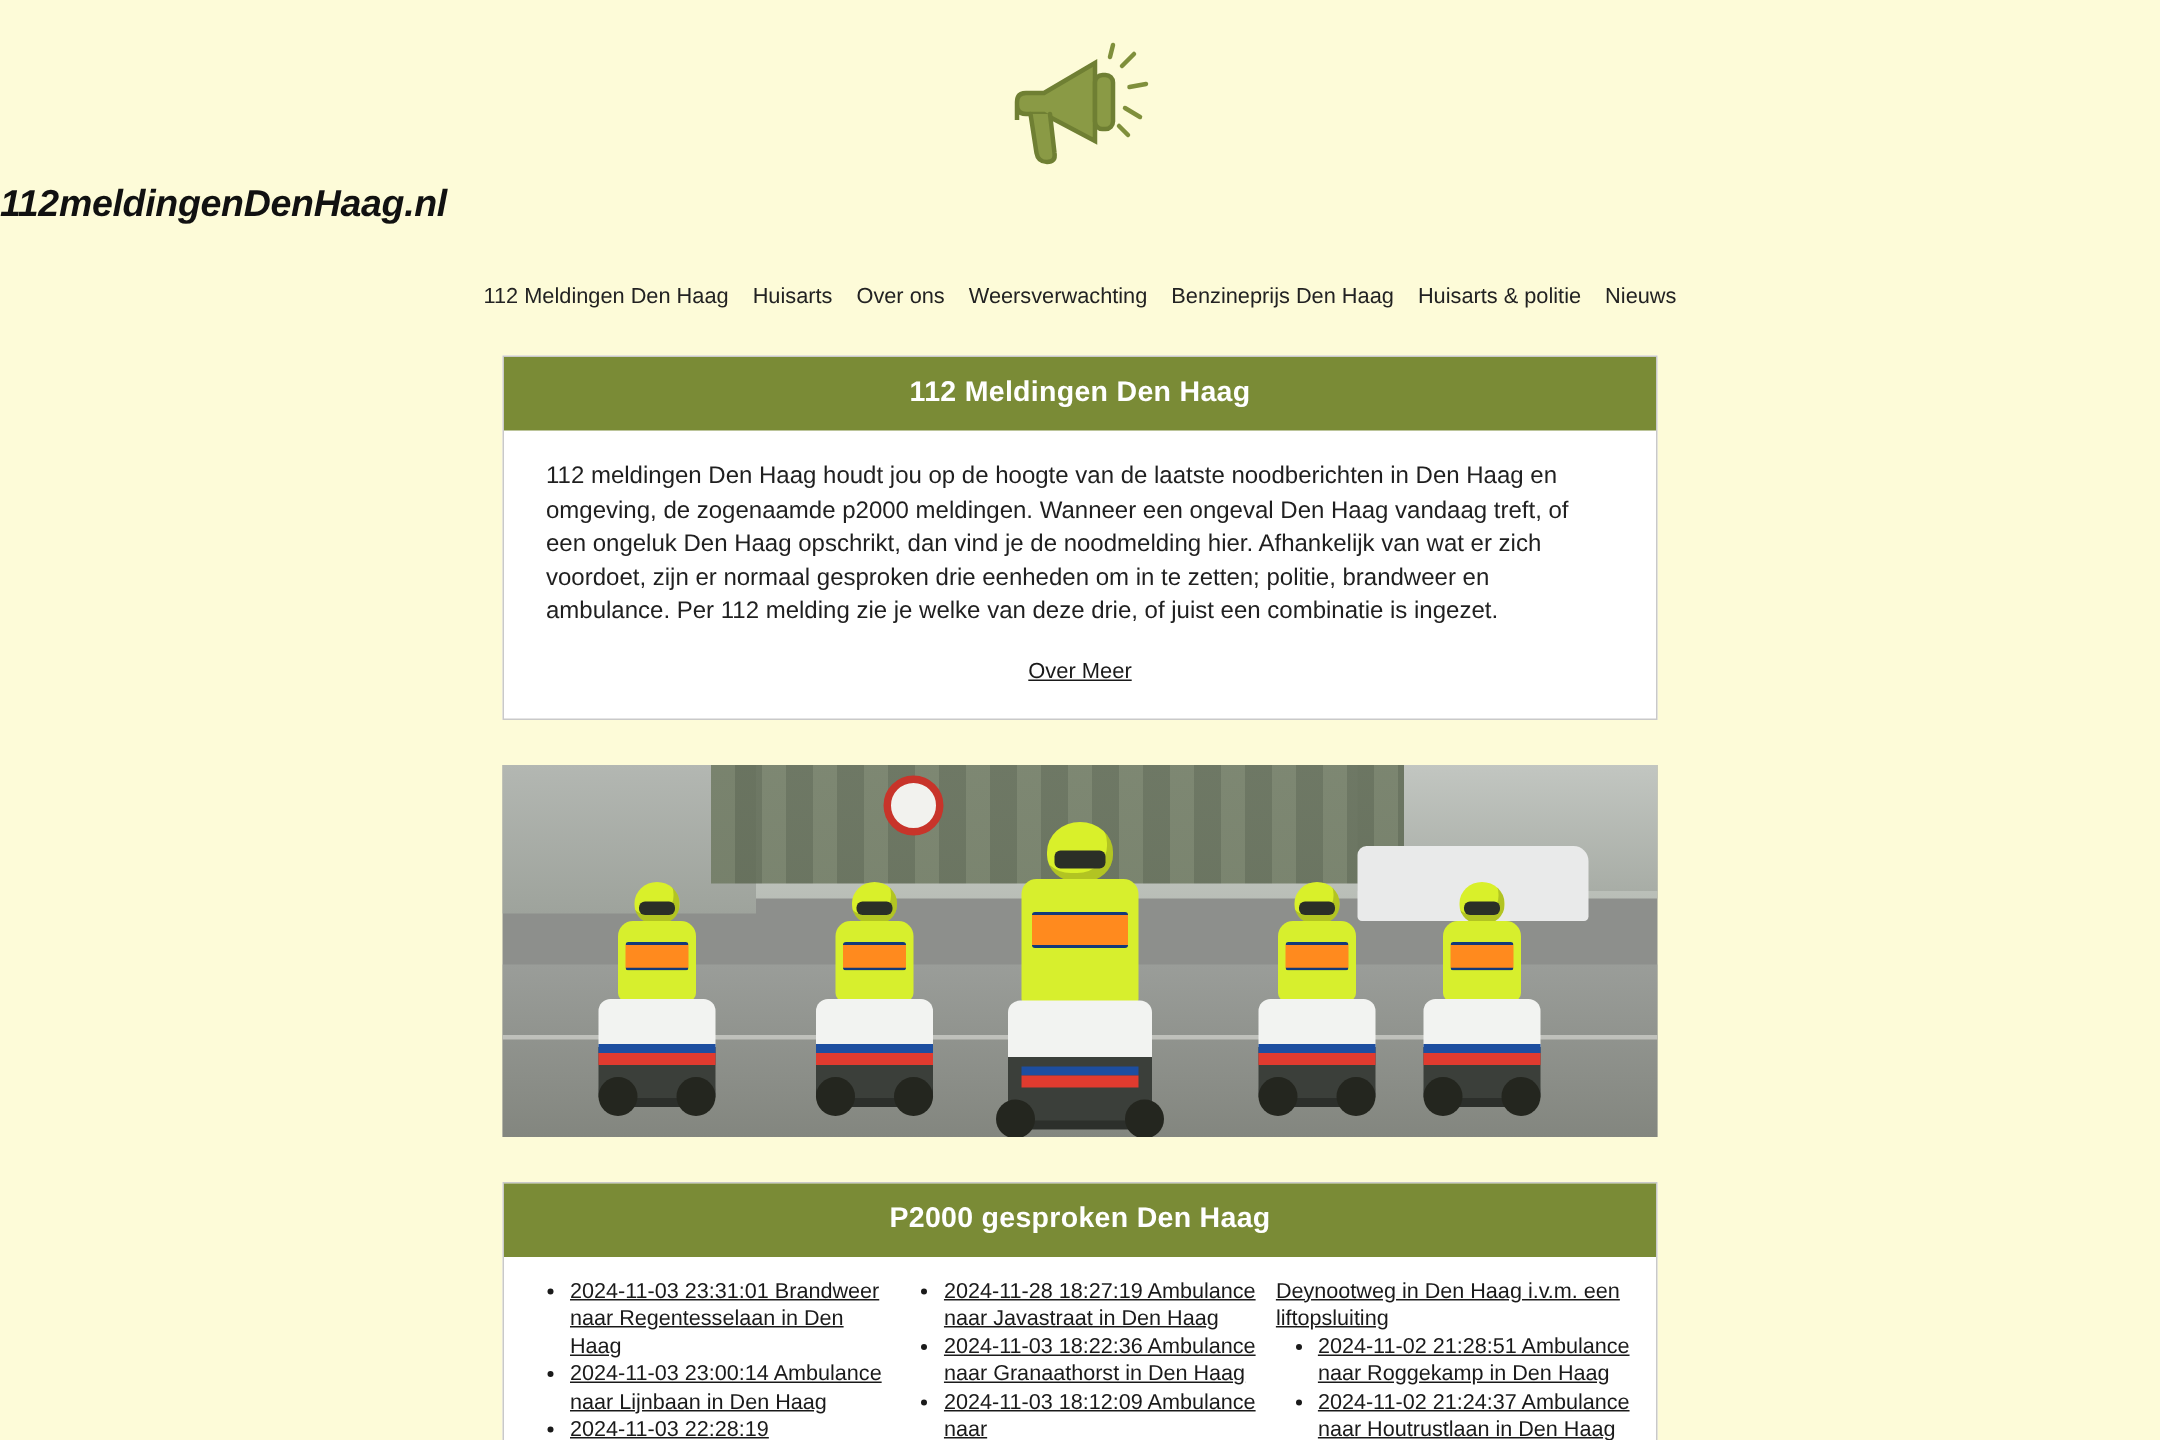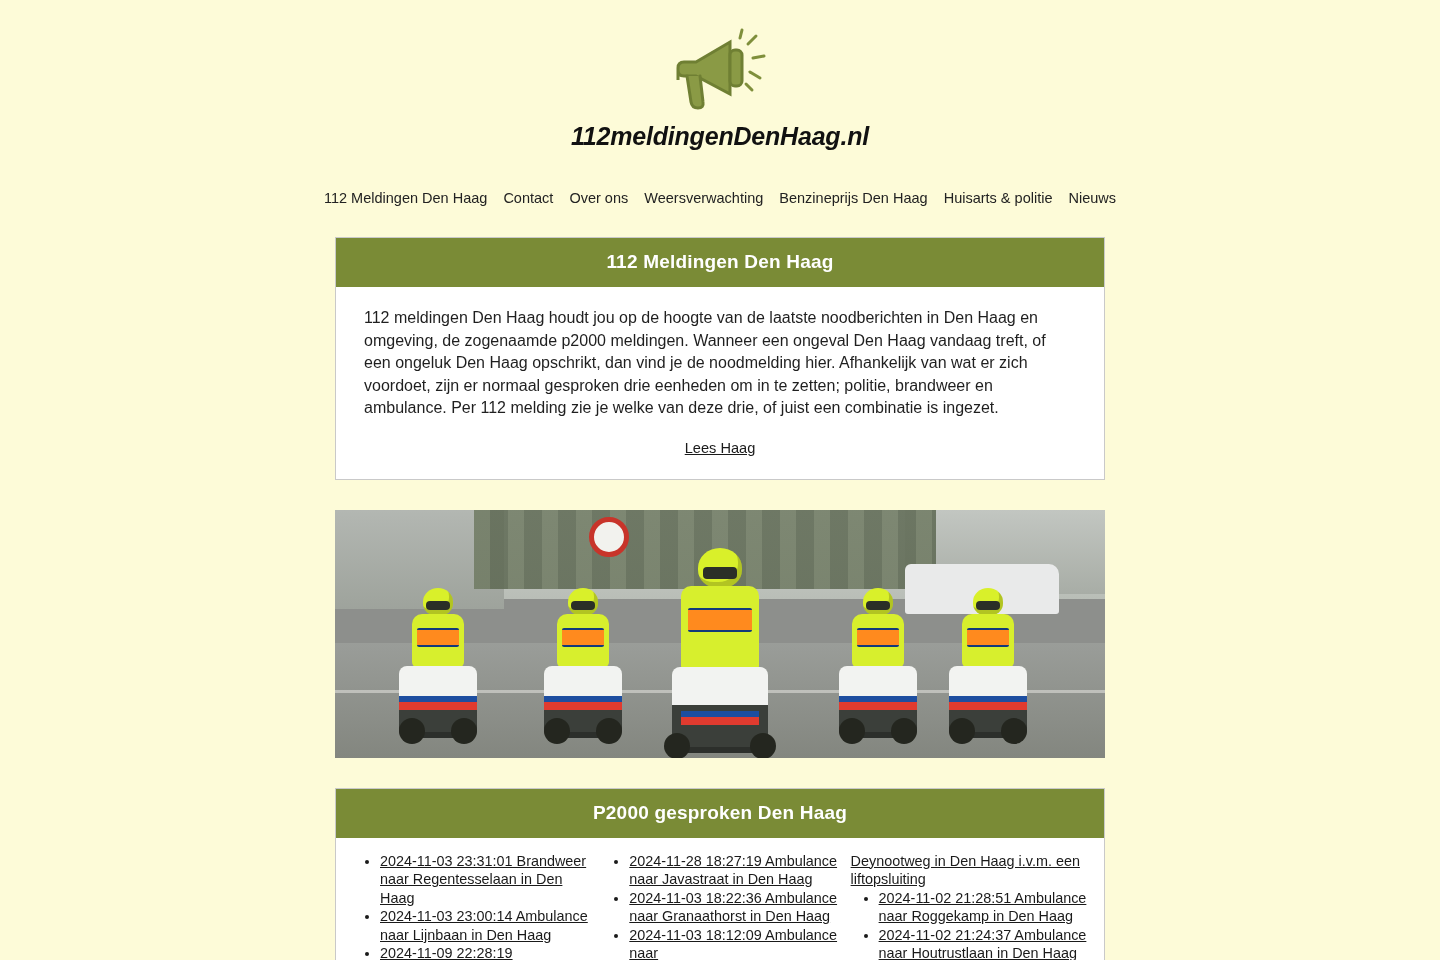--- a/index.html
+++ b/index.html
@@ -16,21 +16,20 @@
   }
   .page {
     width: 1440px;
     min-height: 960px;
     position: relative;
   }
 
   
   .header {
     padding-top: 28px;
-    text-align: center;
   }
   .logo-wrap {
     display: block;
     margin: 0 auto;
     width: 120px;
     height: 90px;
     position: relative;
   }
   .site-title {
     font-size: 25px;
@@ -245,33 +244,33 @@
           <path d="M80 10 L82 2"></path>
           <path d="M86 56 L92 62"></path>
         </g>
       </svg>
     </div>
     <div class="site-title">112meldingenDenHaag.nl</div>
   </div>
 
   <div class="nav">
     <a href="#">112 Meldingen Den Haag</a>
-    <a href="#">Contact</a>
+    <a href="#">Huisarts</a>
     <a href="#">Over ons</a>
     <a href="#">Weersverwachting</a>
     <a href="#">Benzineprijs Den Haag</a>
     <a href="#">Huisarts &amp; politie</a>
     <a href="#">Nieuws</a>
   </div>
 
   <div class="panel">
     <div class="panel-head">112 Meldingen Den Haag</div>
     <div class="panel-body">
       <p class="intro-text">112 meldingen Den Haag houdt jou op de hoogte van de laatste noodberichten in Den Haag en omgeving, de zogenaamde p2000 meldingen. Wanneer een ongeval Den Haag vandaag treft, of een ongeluk Den Haag opschrikt, dan vind je de noodmelding hier. Afhankelijk van wat er zich voordoet, zijn er normaal gesproken drie eenheden om in te zetten; politie, brandweer en ambulance. Per 112 melding zie je welke van deze drie, of juist een combinatie is ingezet.</p>
-      <a class="lees-meer" href="#">Lees Haag</a>
+      <a class="lees-meer" href="#">Over Meer</a>
     </div>
   </div>
 
   <div class="hero">
     <div class="sky"></div>
     <div class="buildingL"></div>
     <div class="buildingR"></div>
     <div class="trees"></div>
     <div class="van"></div>
     <div class="signpost"></div>
@@ -341,21 +340,21 @@
   </div>
 
   <div class="panel">
     <div class="panel-head">P2000 gesproken Den Haag</div>
     <div class="cols">
 
       <div class="col">
         <ul>
           <li><a href="#">2024-11-03 23:31:01 Brandweer naar Regentesselaan in Den Haag</a></li>
           <li><a href="#">2024-11-03 23:00:14 Ambulance naar Lijnbaan in Den Haag</a></li>
-          <li><a href="#">2024-11-09 22:28:19</a></li>
+          <li><a href="#">2024-11-03 22:28:19</a></li>
         </ul>
       </div>
 
       <div class="col">
         <ul>
           <li><a href="#">2024-11-28 18:27:19 Ambulance naar Javastraat in Den Haag</a></li>
           <li><a href="#">2024-11-03 18:22:36 Ambulance naar Granaathorst in Den Haag</a></li>
           <li><a href="#">2024-11-03 18:12:09 Ambulance naar</a></li>
         </ul>
       </div>

